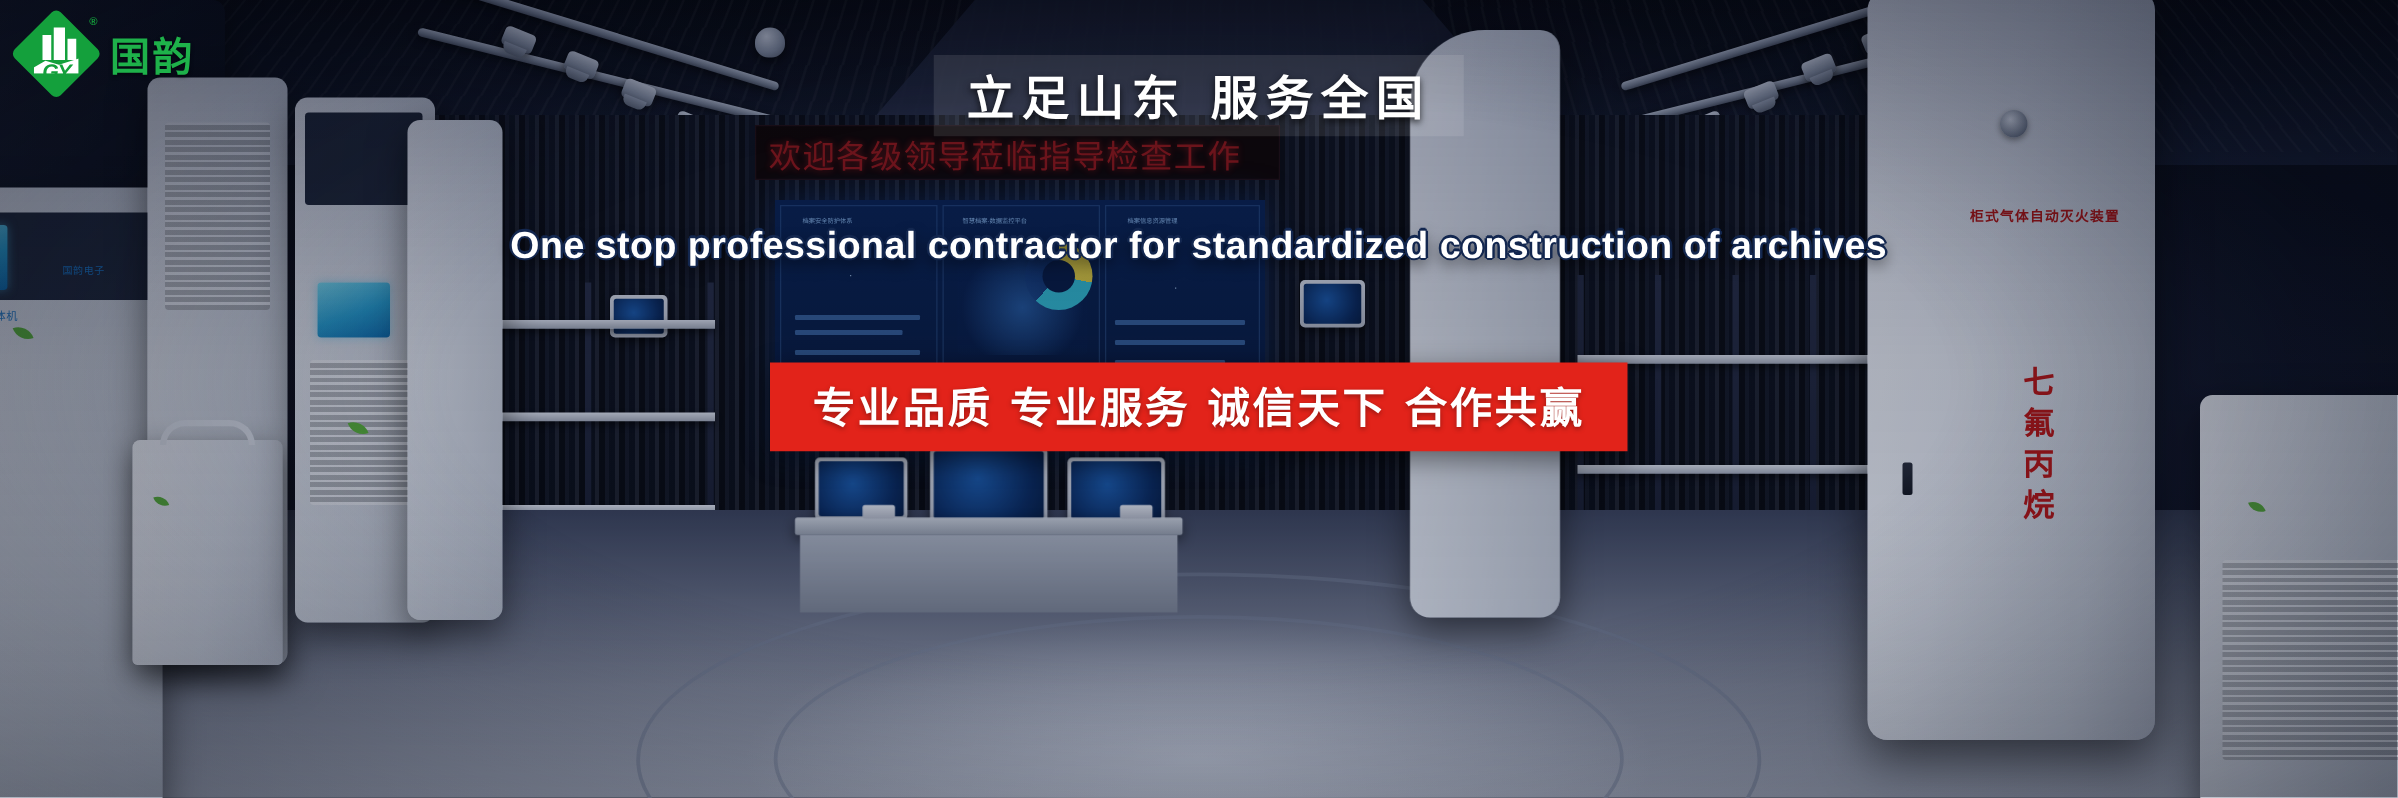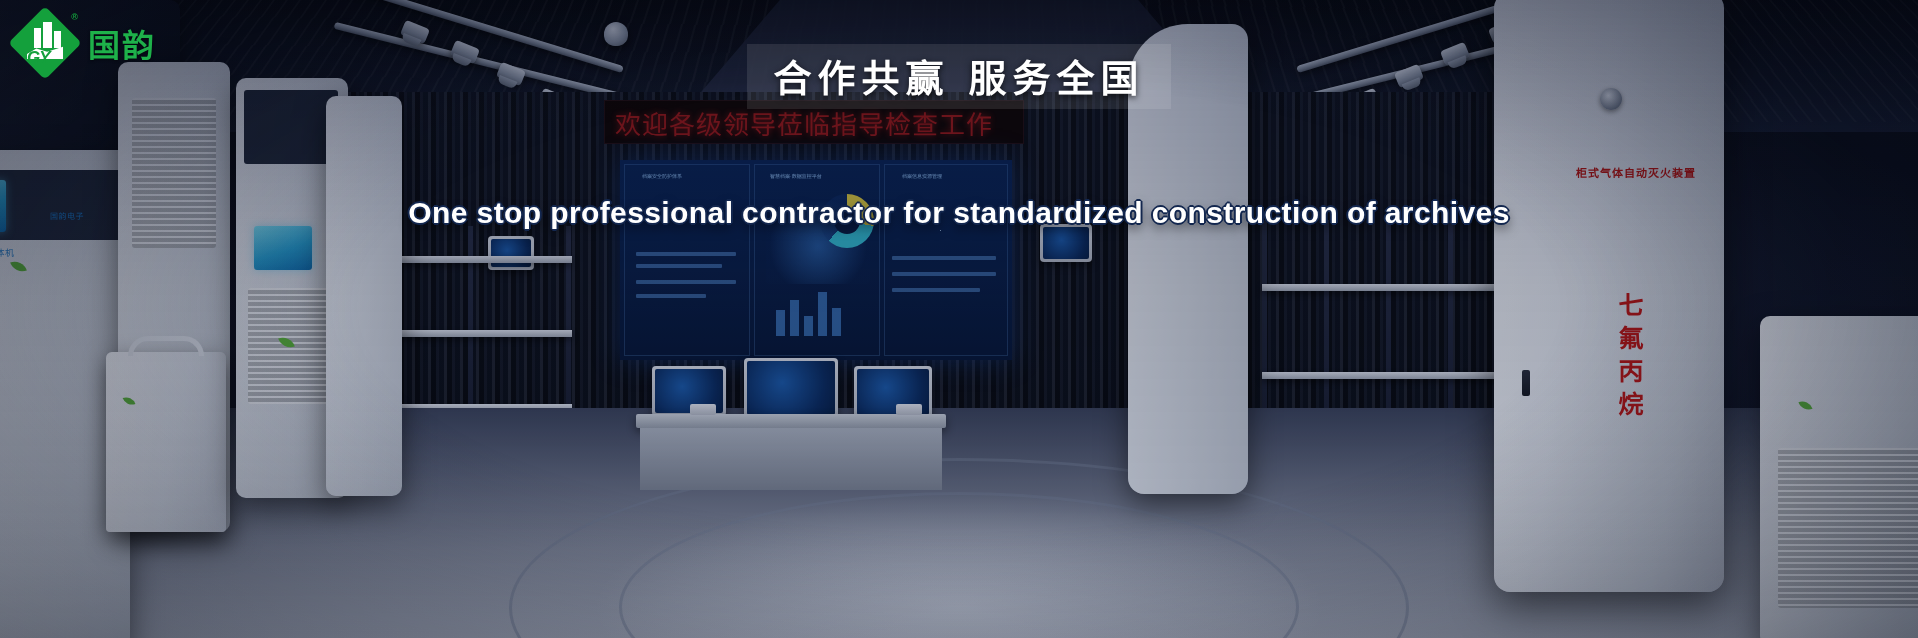--- a/index.html
+++ b/index.html
@@ -239,21 +239,21 @@
   }
   .logo-mark .reg{
     position:absolute;right:0;top:2px;color:#14a03c;font-size:9px;font-weight:700;
   }
   .logo-mark .bldg{position:absolute;background:#fff;}
   .logo-mark .hill{
     position:absolute;left:15px;top:36px;width:36px;height:13px;background:#fff;
     clip-path:polygon(0 62%,26% 20%,56% 44%,100% 6%,100% 100%,0 100%);
   }
   .logo-mark .gy{
-    position:absolute;left:15px;top:38px;width:36px;text-align:left;
+    position:absolute;left:15px;top:38px;width:36px;text-align:center;
     color:#14a03c;font-size:17px;font-weight:900;font-style:italic;letter-spacing:-1px;
     font-family:"Liberation Sans",sans-serif;
   }
   .logo-name{
     color:#1eb14a;font-size:32px;font-weight:700;letter-spacing:2px;
     font-family:"DejaVu Sans","Liberation Sans",sans-serif;
     text-shadow:0 1px 3px rgba(0,0,0,.5);
   }
 
   .eyebrow-wrap{
@@ -277,21 +277,21 @@
     position:absolute;left:0;right:0;top:123px;text-align:center;
     color:#ffffff;font-size:62px;font-weight:700;letter-spacing:1px;
     font-family:"DejaVu Sans","Liberation Sans",sans-serif;
     text-shadow:
       3px 0 0 #12254e, -3px 0 0 #12254e, 0 3px 0 #12254e, 0 -3px 0 #12254e,
       2px 2px 0 #12254e, -2px 2px 0 #12254e, 2px -2px 0 #12254e, -2px -2px 0 #12254e,
       0 7px 16px rgba(0,0,0,.75);
     white-space:nowrap;
   }
   .sub-en{
-    position:absolute;left:0;right:0;top:196px;text-align:center;
+    position:absolute;left:0;right:0;top:180px;text-align:center;
     color:#ffffff;font-size:30px;font-weight:700;letter-spacing:.4px;
     font-family:"Liberation Sans",sans-serif;
     text-shadow:
       2px 0 0 #13274f,-2px 0 0 #13274f,0 2px 0 #13274f,0 -2px 0 #13274f,
       1px 1px 0 #13274f,-1px 1px 0 #13274f,1px -1px 0 #13274f,-1px -1px 0 #13274f,
       0 5px 12px rgba(0,0,0,.7);
     white-space:nowrap;
   }
 
   .redbar-wrap{position:absolute;left:0;right:0;top:290px;text-align:center;}
@@ -474,20 +474,23 @@
         <div class="bldg" style="left:31px;top:12px;width:9px;height:26px;"></div>
         <div class="bldg" style="left:42px;top:21px;width:7px;height:17px;"></div>
         <div class="hill"></div>
         <div class="gy">GY</div>
         <div class="reg">®</div>
       </div>
       <div class="logo-name">国韵</div>
     </div>
 
     <div class="eyebrow-wrap">
-      <span class="eyebrow">合作共赢 服务全国</span>
+      <span class="eyebrow">立足山东 服务全国</span>
     </div>
 
     <div class="sub-en">One stop professional contractor for standardized construction of archives</div>
 
+    <div class="redbar-wrap">
+      <span class="redbar">专业品质  专业服务  诚信天下  合作共赢</span>
+    </div>
 
   </div>
 </div>
 
 </body></html>

